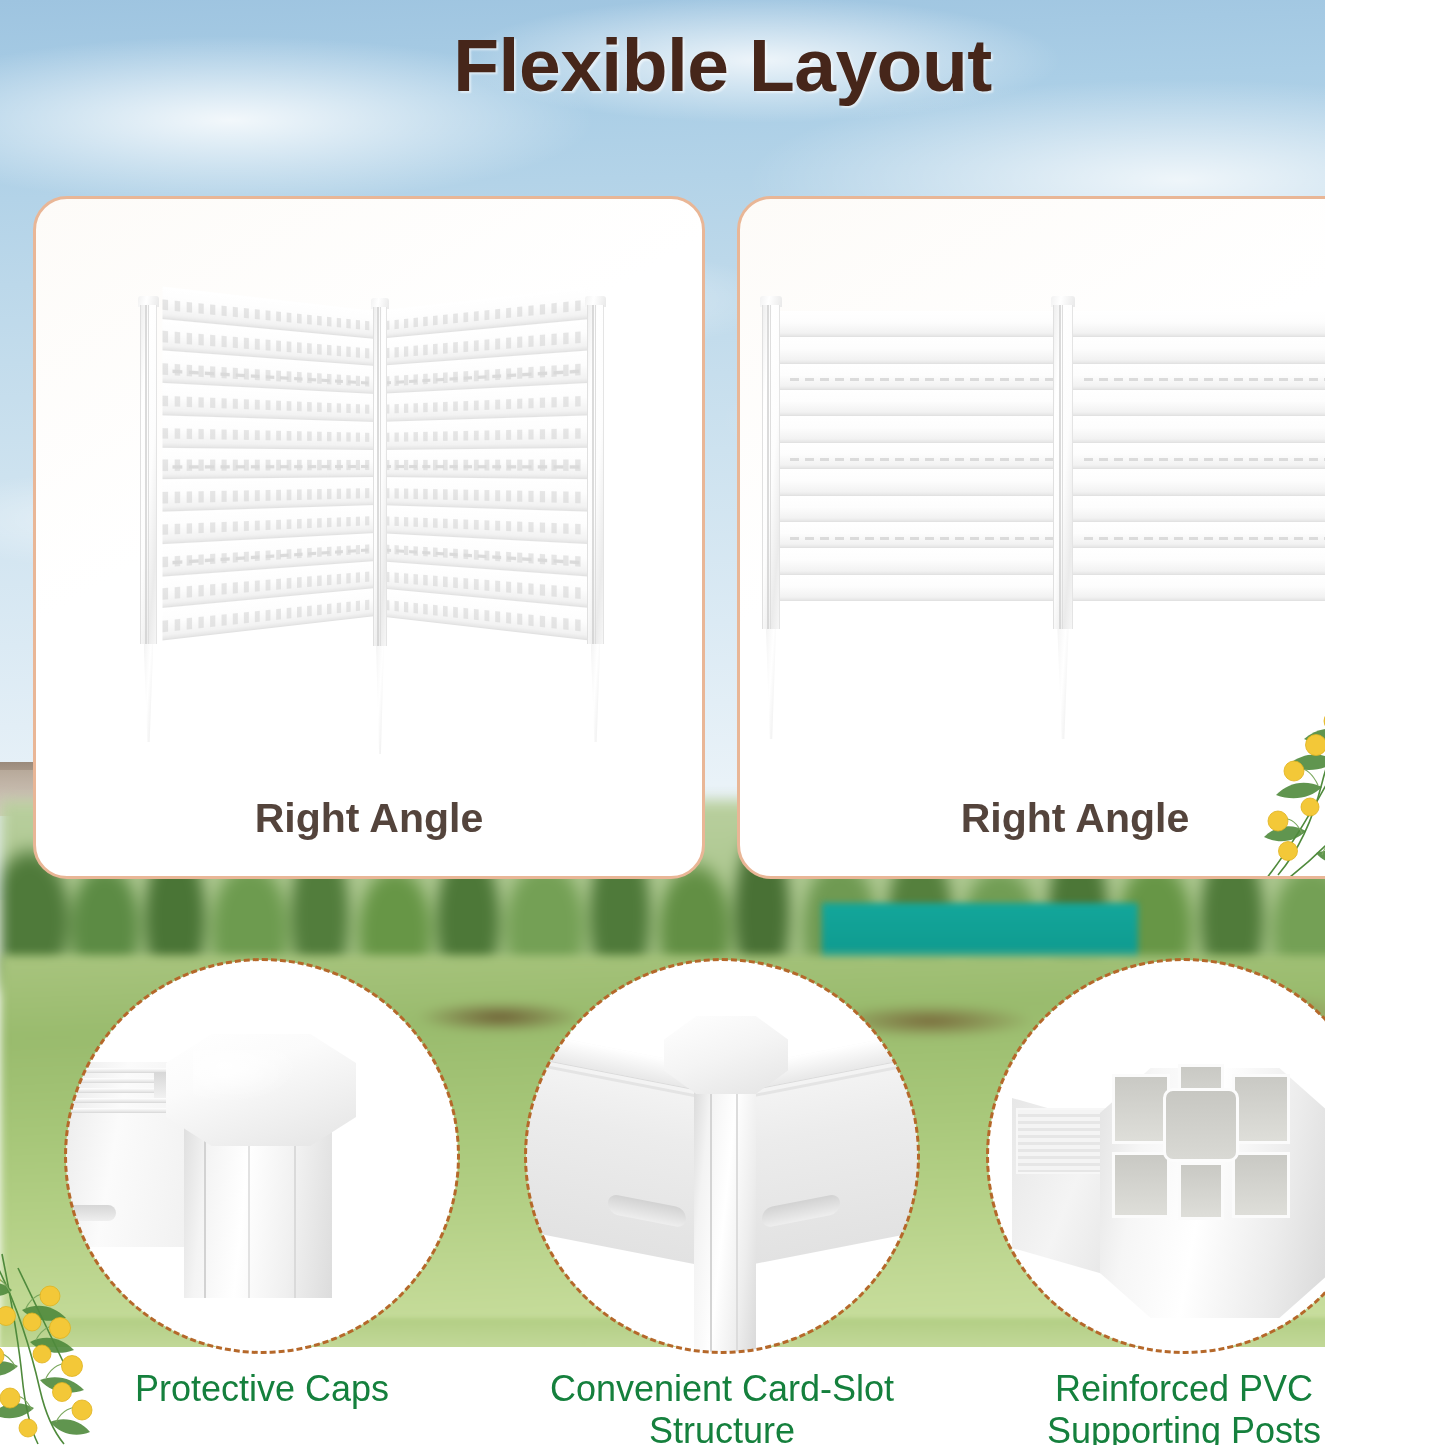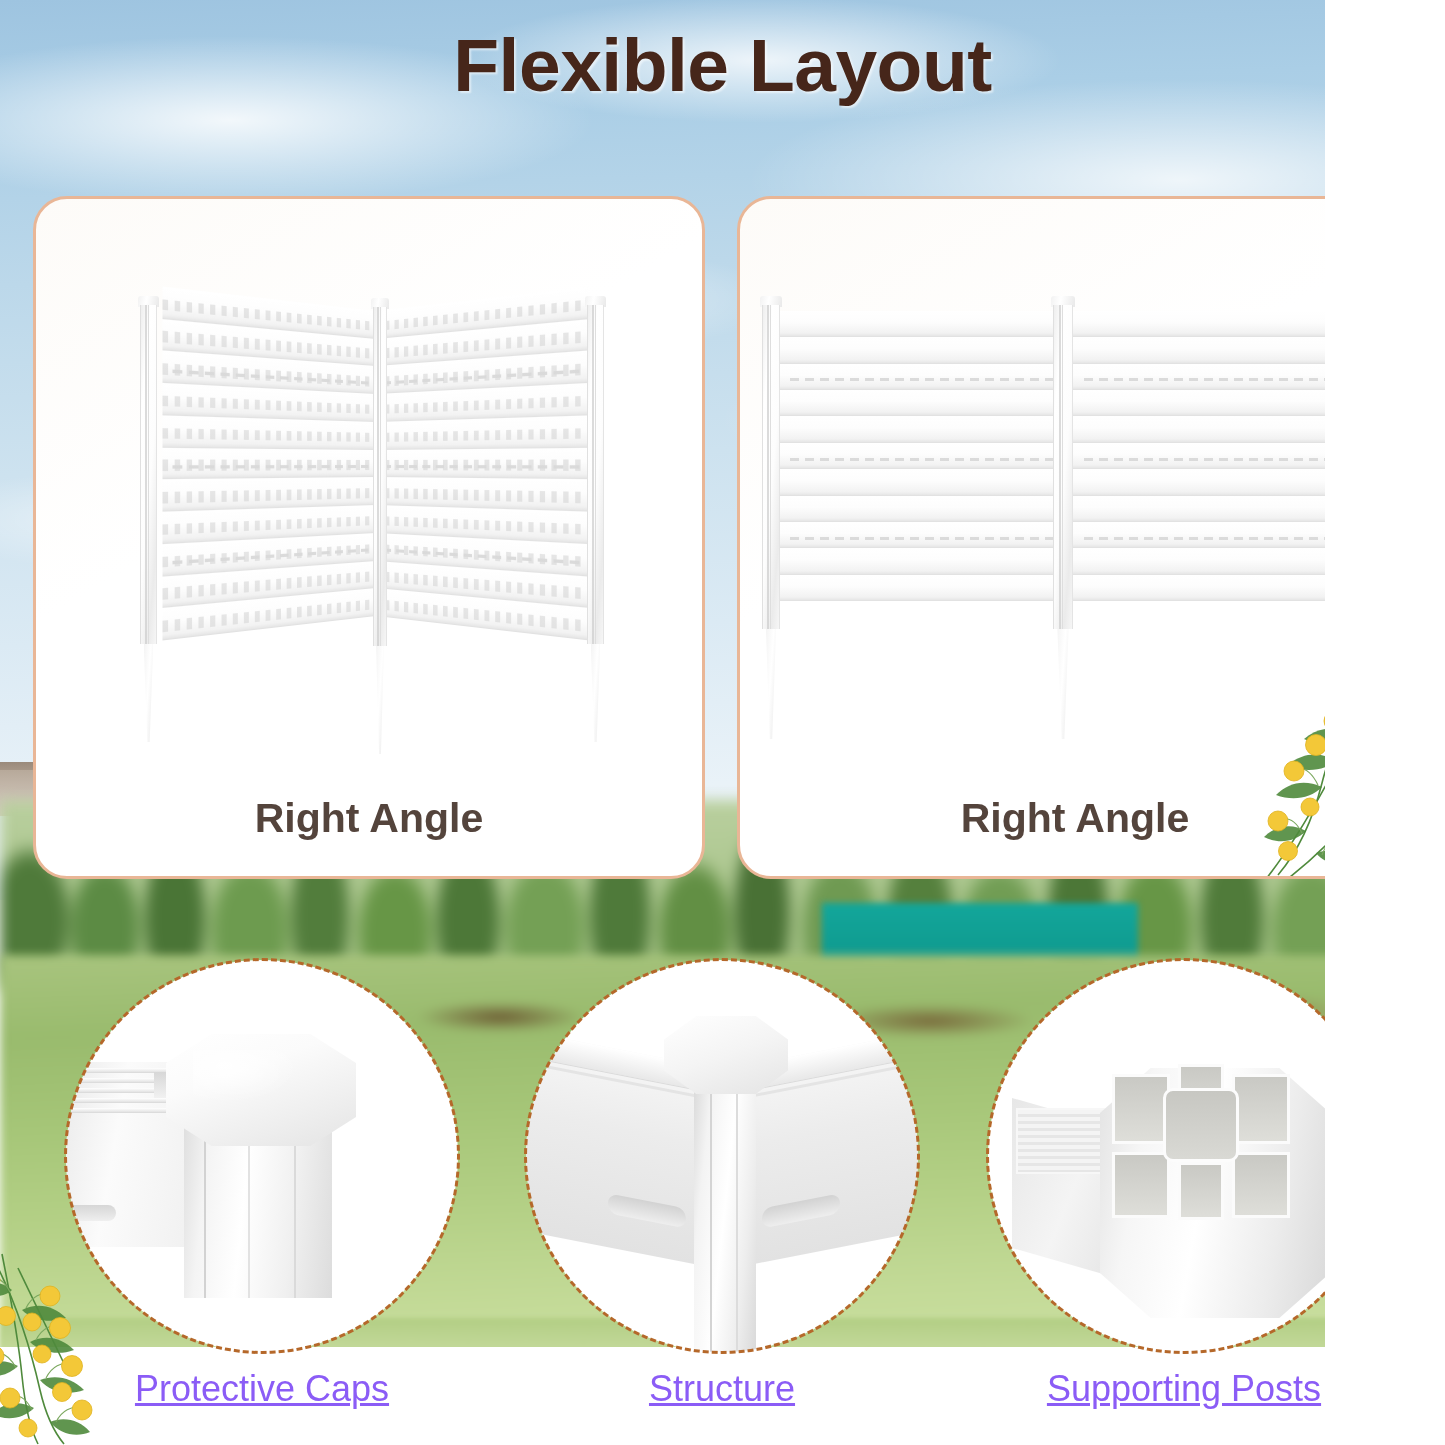--- a/index.html
+++ b/index.html
@@ -185,21 +185,21 @@
     background:#ffffff;
   }
   .detail-ring {
     position:absolute; border-radius:50%;
     border:3px dashed #b5682a;
     pointer-events:none;
   }
   .detail-caption {
     position:absolute;
     text-align:center;
-    font-size:36px; color:#8b5cf6; line-height:1.18;text-decoration:underline;
+    font-size:36px; color:#15803d; line-height:1.18;
   }
 
   
   .cap-panel {
     position:absolute; left:-10px; top:102px; width:150px; height:185px;
     background:linear-gradient(100deg,#e8e8e8,#fbfbfb 40%,#efefef);
     border-radius:0 4px 4px 0;
   }
   .cap-panel .ridge {
     position:absolute; left:0; right:0; height:5px;
@@ -479,39 +479,41 @@
       <div class="slot"></div>
     </div>
     <div class="cs-post">
       <div style="position:absolute;left:16px;top:0;width:2px;height:100%;background:#d4d4d4"></div>
       <div style="position:absolute;left:42px;top:0;width:2px;height:100%;background:#dcdcdc"></div>
     </div>
     <div class="cs-cap"></div>
   </div>
   <div class="detail-ring" style="left:524px; top:958px; width:396px; height:396px;"></div>
   <div class="detail-caption" style="left:490px; top:1368px; width:464px;">
+    <div>Convenient Card-Slot</div>
     <div>Structure</div>
   </div>
 
   <div class="detail" style="left:988px; top:960px; width:392px; height:392px;">
     <div class="pvc-plate"></div>
     <div class="pvc-flat"></div>
     <div class="pvc-body"></div>
     <div class="pvc-cells">
       <div class="pvc-cell" style="left:4px;  top:2px;  width:58px; height:70px;"></div>
       <div class="pvc-cell" style="left:70px; top:-8px; width:46px; height:58px;"></div>
       <div class="pvc-cell" style="left:124px;top:2px;  width:58px; height:70px;"></div>
       <div class="pvc-cell" style="left:4px;  top:80px; width:58px; height:66px;"></div>
       <div class="pvc-cell" style="left:70px; top:90px; width:46px; height:58px;"></div>
       <div class="pvc-cell" style="left:124px;top:80px; width:58px; height:66px;"></div>
     </div>
     <div class="pvc-center"></div>
   </div>
   <div class="detail-ring" style="left:986px; top:958px; width:396px; height:396px;"></div>
   <div class="detail-caption" style="left:952px; top:1368px; width:464px;">
+    <div>Reinforced PVC</div>
     <div>Supporting Posts</div>
   </div>
 
   <svg class="flower" style="left:-8px; top:1250px; width:150px; height:195px;" viewBox="0 0 150 195">
     <g stroke="#4f8a3c" stroke-width="1.6" fill="none">
       <path d="M2 10 C24 52 38 96 48 140 C54 166 62 182 72 194"></path>
       <path d="M10 4 C18 44 26 86 30 126 C33 156 38 178 46 194"></path>
       <path d="M26 18 C44 56 62 92 78 126"></path>
     </g>
     <g fill="#4f8a3c" opacity=".9">

